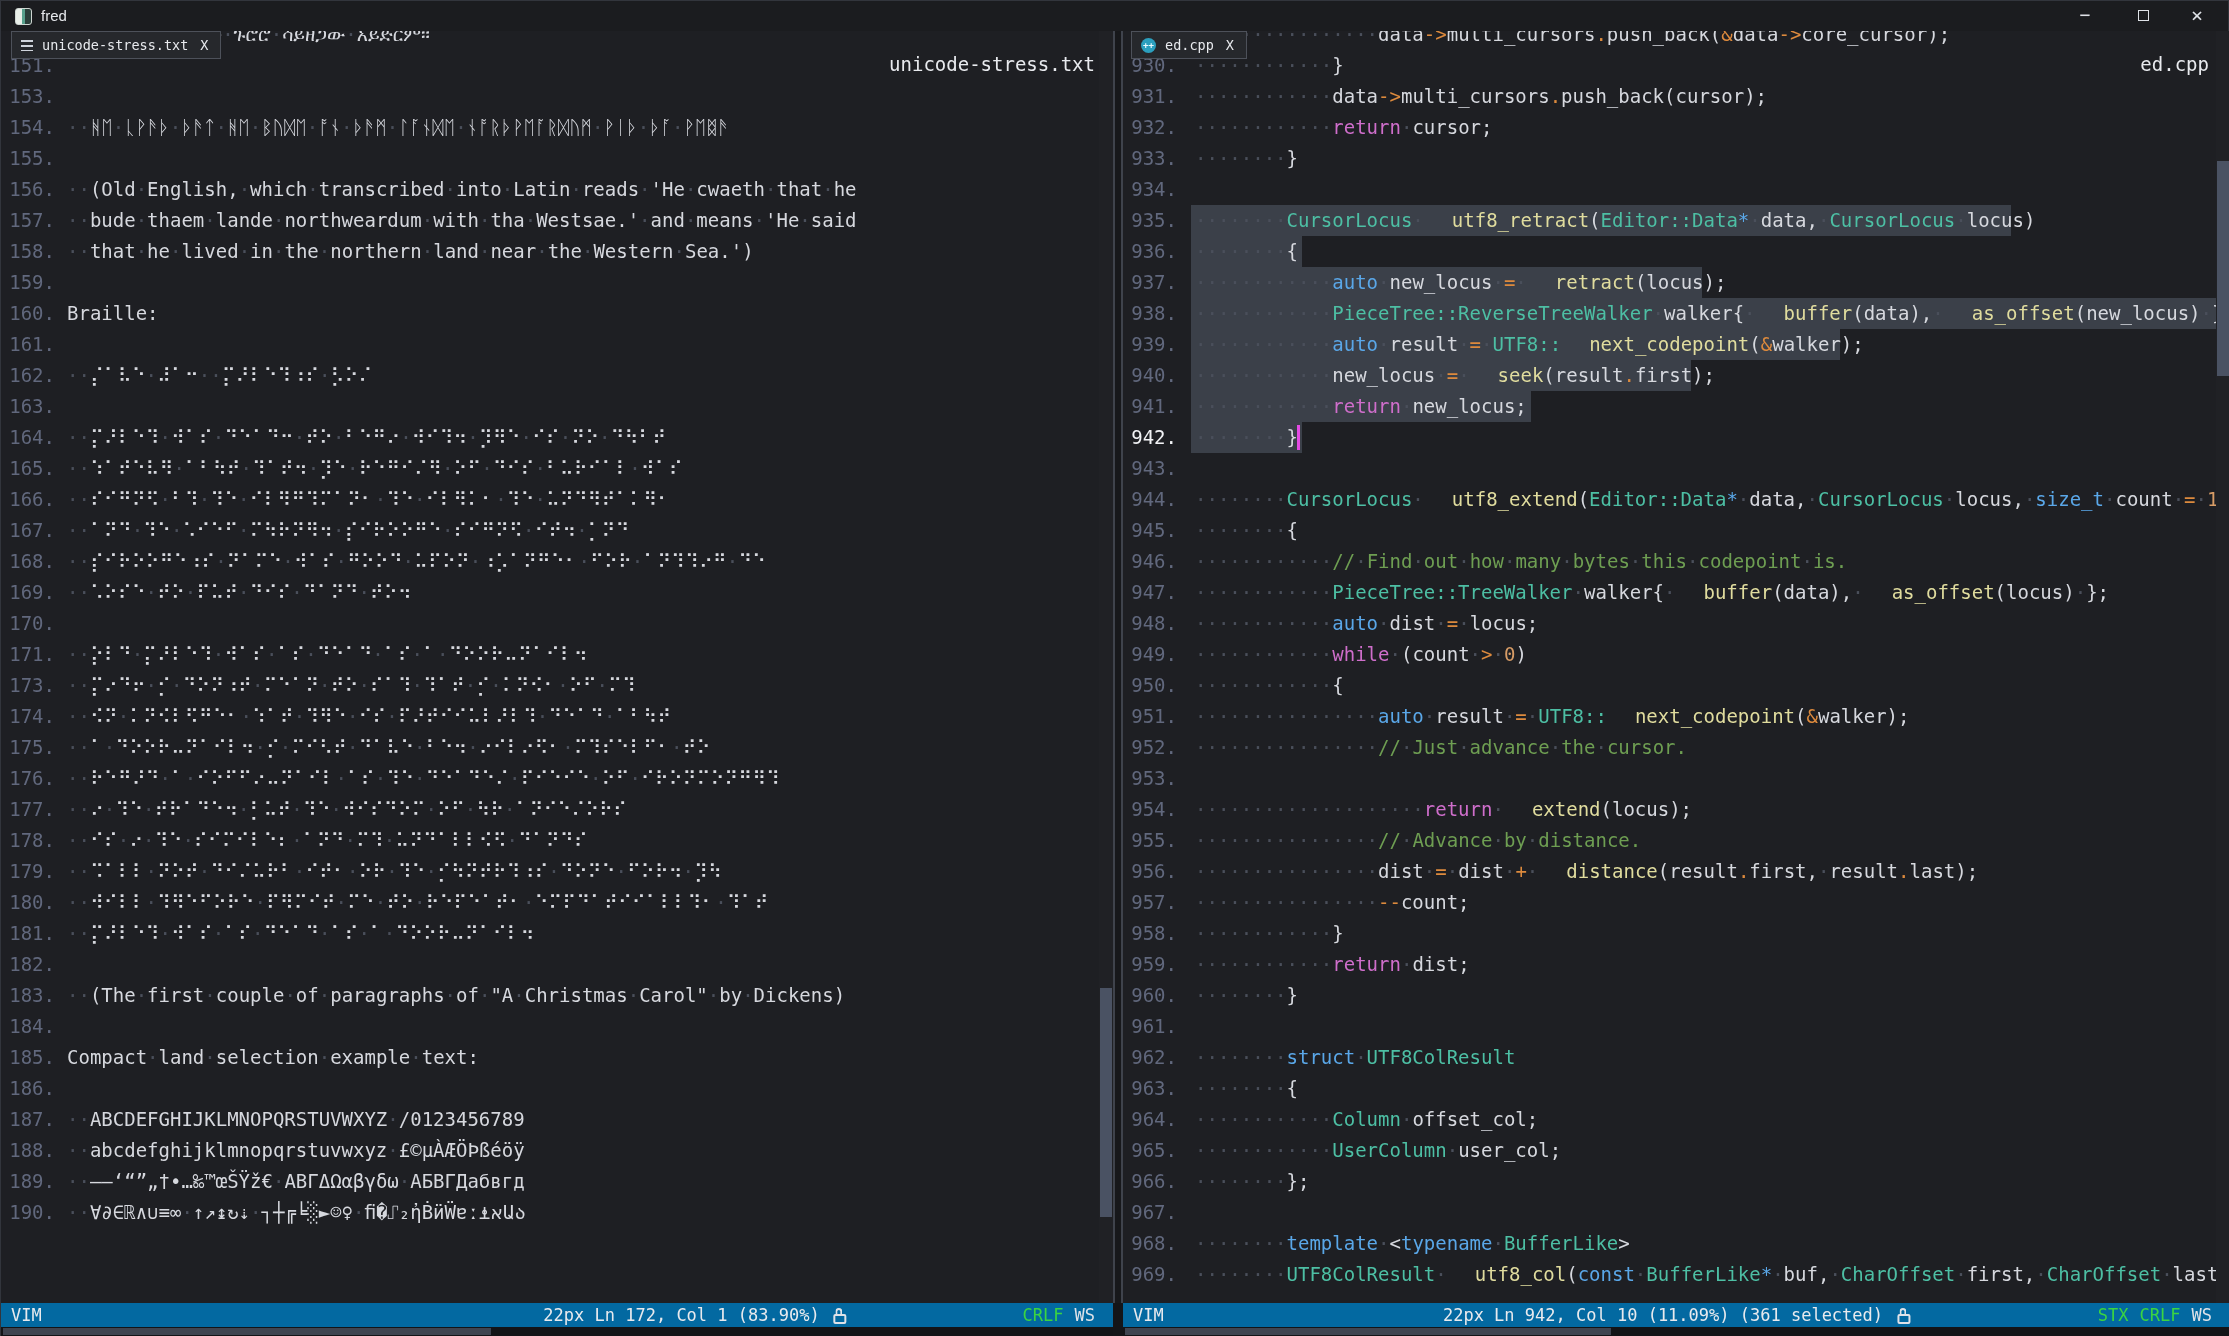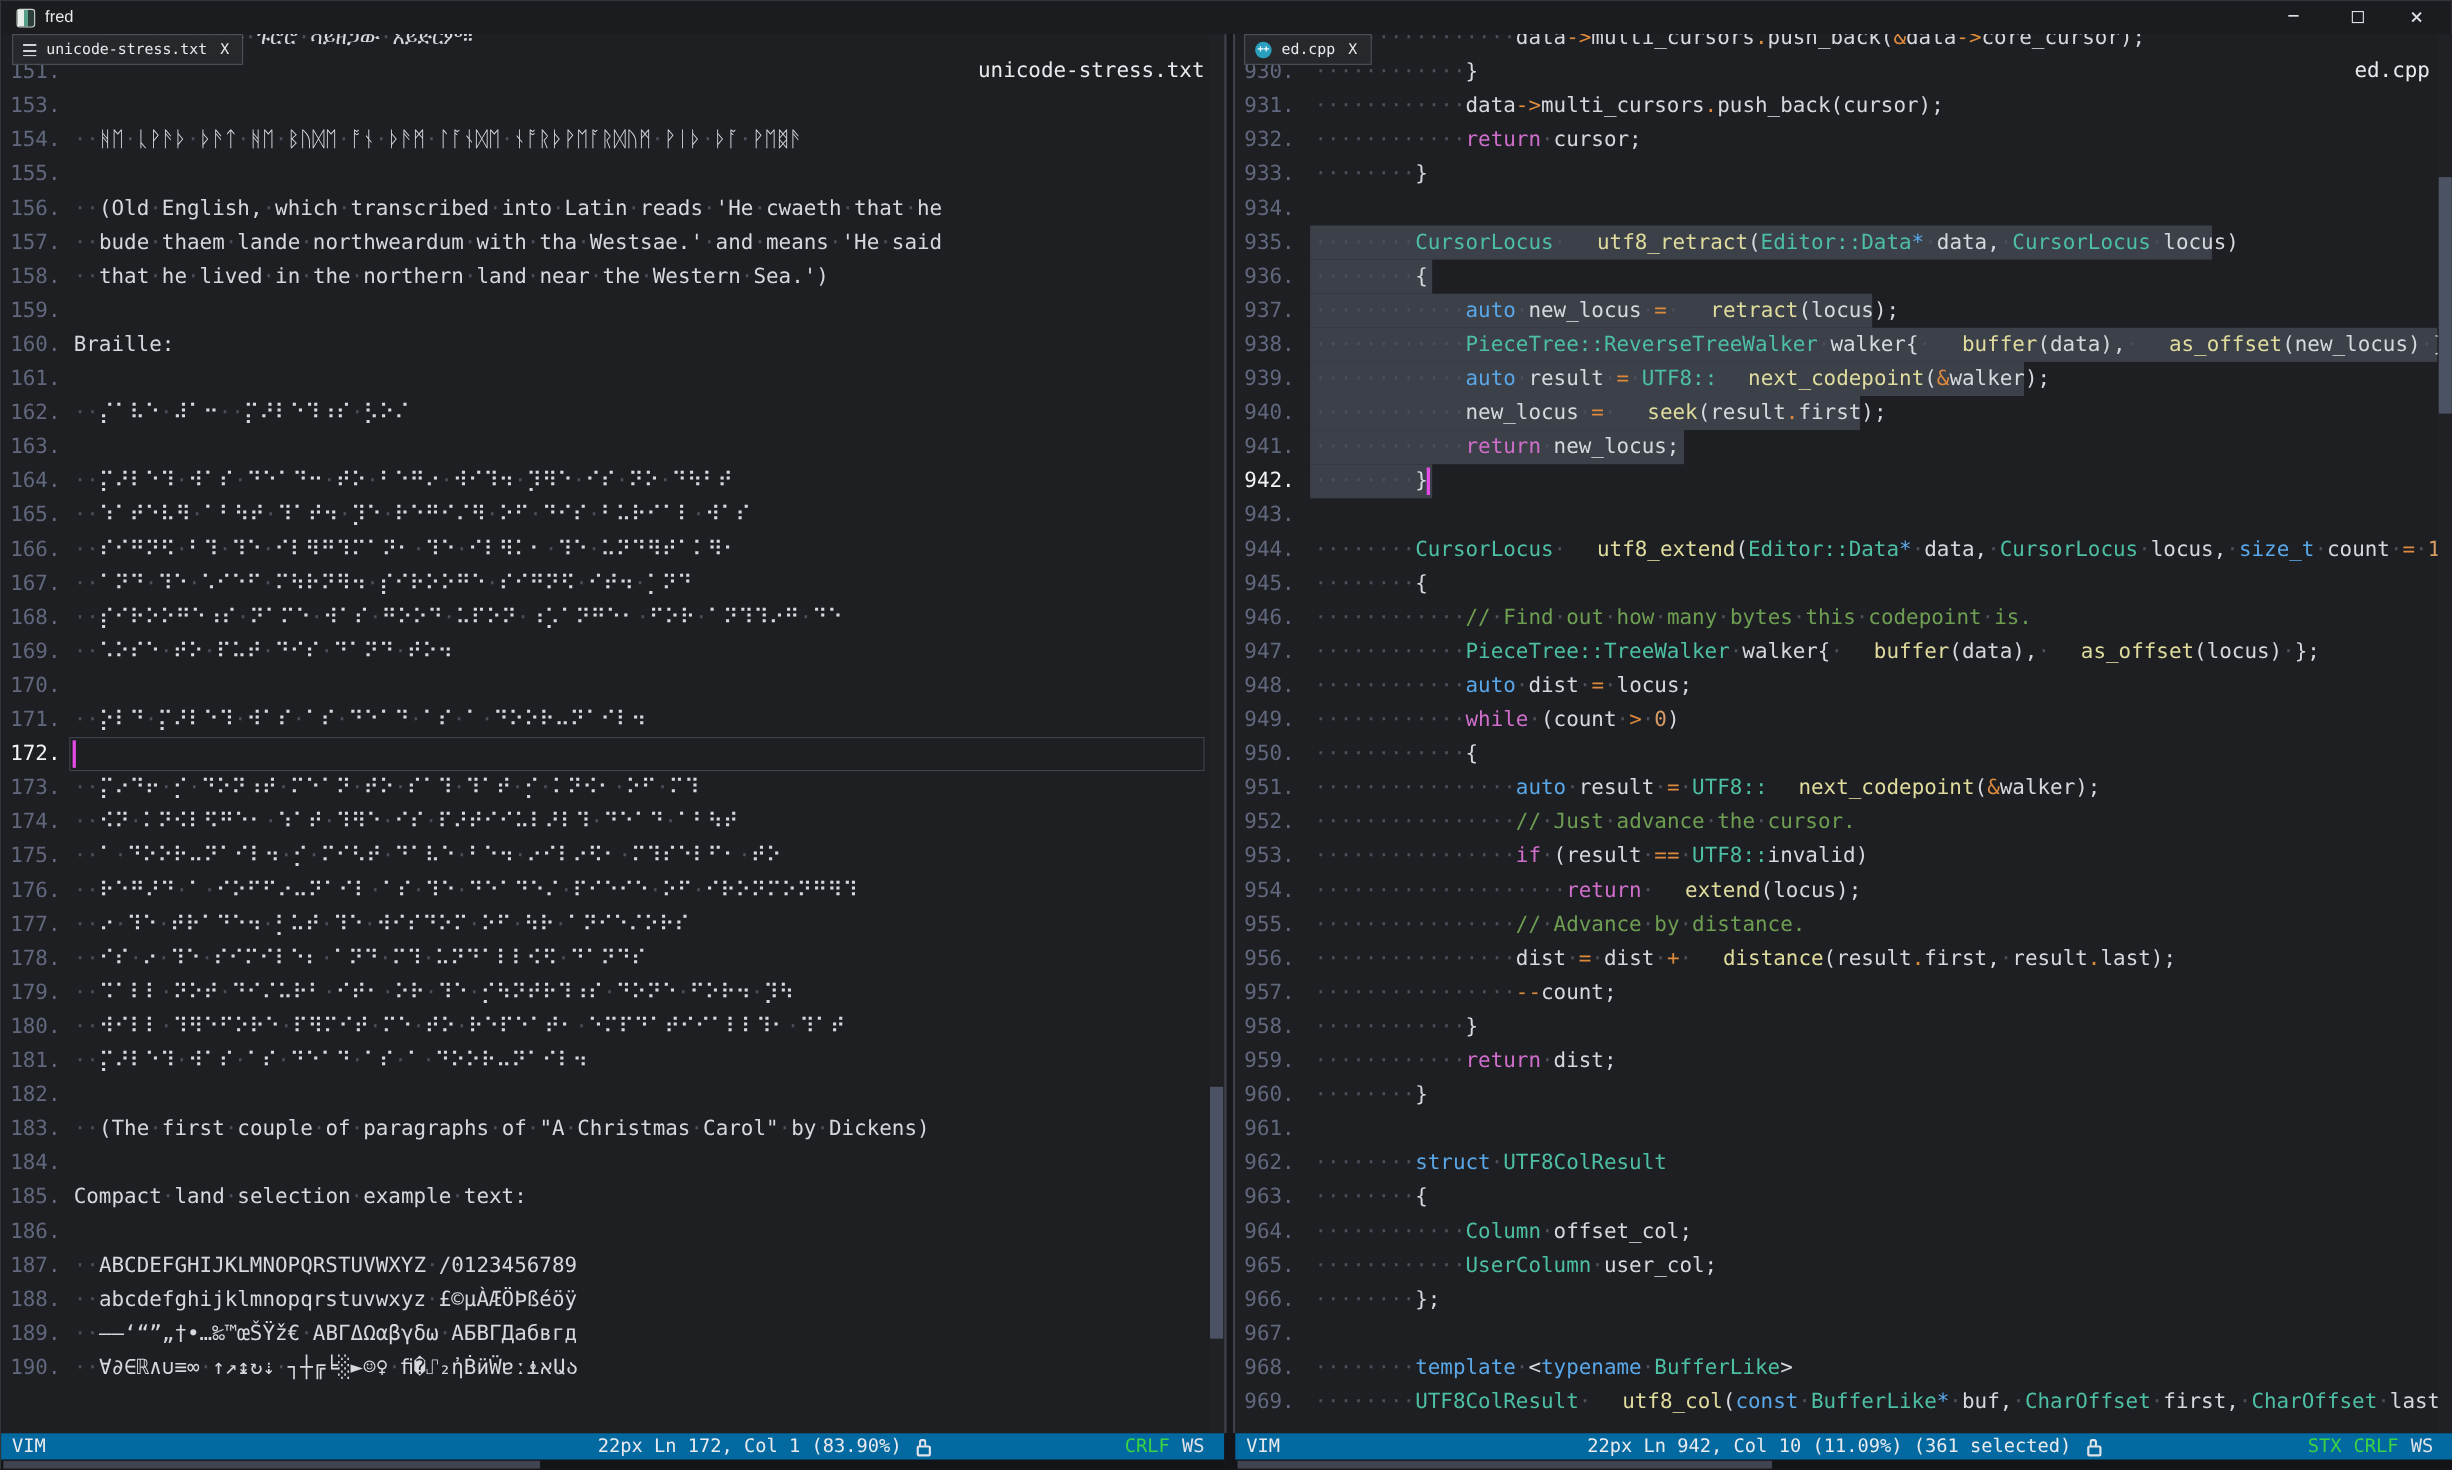--- a/index.html
+++ b/index.html
@@ -114,21 +114,20 @@
           <div class="row"><span class="gut">162.</span><span class="code"><span class="ws">··</span><span class="tk-d">⡌⠁⠧⠑</span><span class="ws">·</span><span class="tk-d">⠼⠁⠒</span><span class="ws">··</span><span class="tk-d">⡍⠜⠇⠑⠹⠰⠎</span><span class="ws">·</span><span class="tk-d">⡣⠕⠌</span></span></div>
           <div class="row"><span class="gut">163.</span><span class="code"></span></div>
           <div class="row"><span class="gut">164.</span><span class="code"><span class="ws">··</span><span class="tk-d">⡍⠜⠇⠑⠹</span><span class="ws">·</span><span class="tk-d">⠺⠁⠎</span><span class="ws">·</span><span class="tk-d">⠙⠑⠁⠙⠒</span><span class="ws">·</span><span class="tk-d">⠞⠕</span><span class="ws">·</span><span class="tk-d">⠃⠑⠛⠔</span><span class="ws">·</span><span class="tk-d">⠺⠊⠹⠲</span><span class="ws">·</span><span class="tk-d">⡹⠻⠑</span><span class="ws">·</span><span class="tk-d">⠊⠎</span><span class="ws">·</span><span class="tk-d">⠝⠕</span><span class="ws">·</span><span class="tk-d">⠙⠳⠃⠞</span></span></div>
           <div class="row"><span class="gut">165.</span><span class="code"><span class="ws">··</span><span class="tk-d">⠱⠁⠞⠑⠧⠻</span><span class="ws">·</span><span class="tk-d">⠁⠃⠳⠞</span><span class="ws">·</span><span class="tk-d">⠹⠁⠞⠲</span><span class="ws">·</span><span class="tk-d">⡹⠑</span><span class="ws">·</span><span class="tk-d">⠗⠑⠛⠊⠌⠻</span><span class="ws">·</span><span class="tk-d">⠕⠋</span><span class="ws">·</span><span class="tk-d">⠙⠊⠎</span><span class="ws">·</span><span class="tk-d">⠃⠥⠗⠊⠁⠇</span><span class="ws">·</span><span class="tk-d">⠺⠁⠎</span></span></div>
           <div class="row"><span class="gut">166.</span><span class="code"><span class="ws">··</span><span class="tk-d">⠎⠊⠛⠝⠫</span><span class="ws">·</span><span class="tk-d">⠃⠹</span><span class="ws">·</span><span class="tk-d">⠹⠑</span><span class="ws">·</span><span class="tk-d">⠊⠇⠻⠛⠹⠍⠁⠝⠂</span><span class="ws">·</span><span class="tk-d">⠹⠑</span><span class="ws">·</span><span class="tk-d">⠊⠇⠻⠅⠂</span><span class="ws">·</span><span class="tk-d">⠹⠑</span><span class="ws">·</span><span class="tk-d">⠥⠝⠙⠻⠞⠁⠅⠻⠂</span></span></div>
           <div class="row"><span class="gut">167.</span><span class="code"><span class="ws">··</span><span class="tk-d">⠁⠝⠙</span><span class="ws">·</span><span class="tk-d">⠹⠑</span><span class="ws">·</span><span class="tk-d">⠡⠊⠑⠋</span><span class="ws">·</span><span class="tk-d">⠍⠳⠗⠝⠻⠲</span><span class="ws">·</span><span class="tk-d">⡎⠊⠗⠕⠕⠛⠑</span><span class="ws">·</span><span class="tk-d">⠎⠊⠛⠝⠫</span><span class="ws">·</span><span class="tk-d">⠊⠞⠲</span><span class="ws">·</span><span class="tk-d">⡁⠝⠙</span></span></div>
           <div class="row"><span class="gut">168.</span><span class="code"><span class="ws">··</span><span class="tk-d">⡎⠊⠗⠕⠕⠛⠑⠰⠎</span><span class="ws">·</span><span class="tk-d">⠝⠁⠍⠑</span><span class="ws">·</span><span class="tk-d">⠺⠁⠎</span><span class="ws">·</span><span class="tk-d">⠛⠕⠕⠙</span><span class="ws">·</span><span class="tk-d">⠥⠏⠕⠝</span><span class="ws">·</span><span class="tk-d">⠰⡡⠁⠝⠛⠑⠂</span><span class="ws">·</span><span class="tk-d">⠋⠕⠗</span><span class="ws">·</span><span class="tk-d">⠁⠝⠹⠹⠔⠛</span><span class="ws">·</span><span class="tk-d">⠙⠑</span></span></div>
           <div class="row"><span class="gut">169.</span><span class="code"><span class="ws">··</span><span class="tk-d">⠡⠕⠎⠑</span><span class="ws">·</span><span class="tk-d">⠞⠕</span><span class="ws">·</span><span class="tk-d">⠏⠥⠞</span><span class="ws">·</span><span class="tk-d">⠙⠊⠎</span><span class="ws">·</span><span class="tk-d">⠙⠁⠝⠙</span><span class="ws">·</span><span class="tk-d">⠞⠕⠲</span></span></div>
           <div class="row"><span class="gut">170.</span><span class="code"></span></div>
           <div class="row"><span class="gut">171.</span><span class="code"><span class="ws">··</span><span class="tk-d">⡕⠇⠙</span><span class="ws">·</span><span class="tk-d">⡍⠜⠇⠑⠹</span><span class="ws">·</span><span class="tk-d">⠺⠁⠎</span><span class="ws">·</span><span class="tk-d">⠁⠎</span><span class="ws">·</span><span class="tk-d">⠙⠑⠁⠙</span><span class="ws">·</span><span class="tk-d">⠁⠎</span><span class="ws">·</span><span class="tk-d">⠁</span><span class="ws">·</span><span class="tk-d">⠙⠕⠕⠗⠤⠝⠁⠊⠇⠲</span></span></div>
-          <div class="row"><div class="linebox"></div><span class="gut curnum">172.</span><span class="code"></span><div class="caret" style="left: calc(var(--tx) + 0ch - 1px);"></div></div>
           <div class="row"><span class="gut">173.</span><span class="code"><span class="ws">··</span><span class="tk-d">⡍⠔⠙⠖</span><span class="ws">·</span><span class="tk-d">⡊</span><span class="ws">·</span><span class="tk-d">⠙⠕⠝⠰⠞</span><span class="ws">·</span><span class="tk-d">⠍⠑⠁⠝</span><span class="ws">·</span><span class="tk-d">⠞⠕</span><span class="ws">·</span><span class="tk-d">⠎⠁⠹</span><span class="ws">·</span><span class="tk-d">⠹⠁⠞</span><span class="ws">·</span><span class="tk-d">⡊</span><span class="ws">·</span><span class="tk-d">⠅⠝⠪⠂</span><span class="ws">·</span><span class="tk-d">⠕⠋</span><span class="ws">·</span><span class="tk-d">⠍⠹</span></span></div>
           <div class="row"><span class="gut">174.</span><span class="code"><span class="ws">··</span><span class="tk-d">⠪⠝</span><span class="ws">·</span><span class="tk-d">⠅⠝⠪⠇⠫⠛⠑⠂</span><span class="ws">·</span><span class="tk-d">⠱⠁⠞</span><span class="ws">·</span><span class="tk-d">⠹⠻⠑</span><span class="ws">·</span><span class="tk-d">⠊⠎</span><span class="ws">·</span><span class="tk-d">⠏⠜⠞⠊⠊⠥⠇⠜⠇⠹</span><span class="ws">·</span><span class="tk-d">⠙⠑⠁⠙</span><span class="ws">·</span><span class="tk-d">⠁⠃⠳⠞</span></span></div>
           <div class="row"><span class="gut">175.</span><span class="code"><span class="ws">··</span><span class="tk-d">⠁</span><span class="ws">·</span><span class="tk-d">⠙⠕⠕⠗⠤⠝⠁⠊⠇⠲</span><span class="ws">·</span><span class="tk-d">⡊</span><span class="ws">·</span><span class="tk-d">⠍⠊⠣⠞</span><span class="ws">·</span><span class="tk-d">⠙⠁⠧⠑</span><span class="ws">·</span><span class="tk-d">⠃⠑⠲</span><span class="ws">·</span><span class="tk-d">⠔⠊⠇⠔⠫⠂</span><span class="ws">·</span><span class="tk-d">⠍⠹⠎⠑⠇⠋⠂</span><span class="ws">·</span><span class="tk-d">⠞⠕</span></span></div>
           <div class="row"><span class="gut">176.</span><span class="code"><span class="ws">··</span><span class="tk-d">⠗⠑⠛⠜⠙</span><span class="ws">·</span><span class="tk-d">⠁</span><span class="ws">·</span><span class="tk-d">⠊⠕⠋⠋⠔⠤⠝⠁⠊⠇</span><span class="ws">·</span><span class="tk-d">⠁⠎</span><span class="ws">·</span><span class="tk-d">⠹⠑</span><span class="ws">·</span><span class="tk-d">⠙⠑⠁⠙⠑⠌</span><span class="ws">·</span><span class="tk-d">⠏⠊⠑⠊⠑</span><span class="ws">·</span><span class="tk-d">⠕⠋</span><span class="ws">·</span><span class="tk-d">⠊⠗⠕⠝⠍⠕⠝⠛⠻⠹</span></span></div>
           <div class="row"><span class="gut">177.</span><span class="code"><span class="ws">··</span><span class="tk-d">⠔</span><span class="ws">·</span><span class="tk-d">⠹⠑</span><span class="ws">·</span><span class="tk-d">⠞⠗⠁⠙⠑⠲</span><span class="ws">·</span><span class="tk-d">⡃⠥⠞</span><span class="ws">·</span><span class="tk-d">⠹⠑</span><span class="ws">·</span><span class="tk-d">⠺⠊⠎⠙⠕⠍</span><span class="ws">·</span><span class="tk-d">⠕⠋</span><span class="ws">·</span><span class="tk-d">⠳⠗</span><span class="ws">·</span><span class="tk-d">⠁⠝⠊⠑⠌⠕⠗⠎</span></span></div>
           <div class="row"><span class="gut">178.</span><span class="code"><span class="ws">··</span><span class="tk-d">⠊⠎</span><span class="ws">·</span><span class="tk-d">⠔</span><span class="ws">·</span><span class="tk-d">⠹⠑</span><span class="ws">·</span><span class="tk-d">⠎⠊⠍⠊⠇⠑⠆</span><span class="ws">·</span><span class="tk-d">⠁⠝⠙</span><span class="ws">·</span><span class="tk-d">⠍⠹</span><span class="ws">·</span><span class="tk-d">⠥⠝⠙⠁⠇⠇⠪⠫</span><span class="ws">·</span><span class="tk-d">⠙⠁⠝⠙⠎</span></span></div>
           <div class="row"><span class="gut">179.</span><span class="code"><span class="ws">··</span><span class="tk-d">⠩⠁⠇⠇</span><span class="ws">·</span><span class="tk-d">⠝⠕⠞</span><span class="ws">·</span><span class="tk-d">⠙⠊⠌⠥⠗⠃</span><span class="ws">·</span><span class="tk-d">⠊⠞⠂</span><span class="ws">·</span><span class="tk-d">⠕⠗</span><span class="ws">·</span><span class="tk-d">⠹⠑</span><span class="ws">·</span><span class="tk-d">⡊⠳⠝⠞⠗⠹⠰⠎</span><span class="ws">·</span><span class="tk-d">⠙⠕⠝⠑</span><span class="ws">·</span><span class="tk-d">⠋⠕⠗⠲</span><span class="ws">·</span><span class="tk-d">⡹⠳</span></span></div>
           <div class="row"><span class="gut">180.</span><span class="code"><span class="ws">··</span><span class="tk-d">⠺⠊⠇⠇</span><span class="ws">·</span><span class="tk-d">⠹⠻⠑⠋⠕⠗⠑</span><span class="ws">·</span><span class="tk-d">⠏⠻⠍⠊⠞</span><span class="ws">·</span><span class="tk-d">⠍⠑</span><span class="ws">·</span><span class="tk-d">⠞⠕</span><span class="ws">·</span><span class="tk-d">⠗⠑⠏⠑⠁⠞⠂</span><span class="ws">·</span><span class="tk-d">⠑⠍⠏⠙⠁⠞⠊⠊⠁⠇⠇⠹⠂</span><span class="ws">·</span><span class="tk-d">⠹⠁⠞</span></span></div>
           <div class="row"><span class="gut">181.</span><span class="code"><span class="ws">··</span><span class="tk-d">⡍⠜⠇⠑⠹</span><span class="ws">·</span><span class="tk-d">⠺⠁⠎</span><span class="ws">·</span><span class="tk-d">⠁⠎</span><span class="ws">·</span><span class="tk-d">⠙⠑⠁⠙</span><span class="ws">·</span><span class="tk-d">⠁⠎</span><span class="ws">·</span><span class="tk-d">⠁</span><span class="ws">·</span><span class="tk-d">⠙⠕⠕⠗⠤⠝⠁⠊⠇⠲</span></span></div>
           <div class="row"><span class="gut">182.</span><span class="code"></span></div>
@@ -173,21 +172,21 @@
           <div class="row"><span class="gut">943.</span><span class="code"></span></div>
           <div class="row"><span class="gut">944.</span><span class="code"><span class="ws">········</span><span class="tk-t">CursorLocus</span><span class="ws">·</span><span class="tk-f">utf8_extend</span><span class="tk-d">(</span><span class="tk-t">Editor::Data</span><span class="tk-k">*</span><span class="ws">·</span><span class="tk-d">data,</span><span class="ws">·</span><span class="tk-t">CursorLocus</span><span class="ws">·</span><span class="tk-d">locus,</span><span class="ws">·</span><span class="tk-k">size_t</span><span class="ws">·</span><span class="tk-d">count</span><span class="ws">·</span><span class="tk-o">=</span><span class="ws">·</span><span class="tk-n">1</span><span class="tk-d">)</span></span></div>
           <div class="row"><span class="gut">945.</span><span class="code"><span class="ws">········</span><span class="tk-d">{</span></span></div>
           <div class="row"><span class="gut">946.</span><span class="code"><span class="ws">············</span><span class="tk-c">//</span><span class="ws">·</span><span class="tk-c">Find</span><span class="ws">·</span><span class="tk-c">out</span><span class="ws">·</span><span class="tk-c">how</span><span class="ws">·</span><span class="tk-c">many</span><span class="ws">·</span><span class="tk-c">bytes</span><span class="ws">·</span><span class="tk-c">this</span><span class="ws">·</span><span class="tk-c">codepoint</span><span class="ws">·</span><span class="tk-c">is.</span></span></div>
           <div class="row"><span class="gut">947.</span><span class="code"><span class="ws">············</span><span class="tk-t">PieceTree::TreeWalker</span><span class="ws">·</span><span class="tk-d">walker{</span><span class="ws">·</span><span class="tk-f">buffer</span><span class="tk-d">(data),</span><span class="ws">·</span><span class="tk-f">as_offset</span><span class="tk-d">(locus)</span><span class="ws">·</span><span class="tk-d">};</span></span></div>
           <div class="row"><span class="gut">948.</span><span class="code"><span class="ws">············</span><span class="tk-k">auto</span><span class="ws">·</span><span class="tk-d">dist</span><span class="ws">·</span><span class="tk-o">=</span><span class="ws">·</span><span class="tk-d">locus;</span></span></div>
           <div class="row"><span class="gut">949.</span><span class="code"><span class="ws">············</span><span class="tk-p">while</span><span class="ws">·</span><span class="tk-d">(count</span><span class="ws">·</span><span class="tk-o">&gt;</span><span class="ws">·</span><span class="tk-n">0</span><span class="tk-d">)</span></span></div>
           <div class="row"><span class="gut">950.</span><span class="code"><span class="ws">············</span><span class="tk-d">{</span></span></div>
           <div class="row"><span class="gut">951.</span><span class="code"><span class="ws">················</span><span class="tk-k">auto</span><span class="ws">·</span><span class="tk-d">result</span><span class="ws">·</span><span class="tk-o">=</span><span class="ws">·</span><span class="tk-t">UTF8::</span><span class="tk-f">next_codepoint</span><span class="tk-d">(</span><span class="tk-o">&amp;</span><span class="tk-d">walker);</span></span></div>
           <div class="row"><span class="gut">952.</span><span class="code"><span class="ws">················</span><span class="tk-c">//</span><span class="ws">·</span><span class="tk-c">Just</span><span class="ws">·</span><span class="tk-c">advance</span><span class="ws">·</span><span class="tk-c">the</span><span class="ws">·</span><span class="tk-c">cursor.</span></span></div>
-          <div class="row"><span class="gut">953.</span><span class="code"><span class="ws">················</span><span class="tk-p">if</span><span class="ws">·</span><span class="tk-d">(result</span><span class="ws">·</span><span class="tk-o">==</span><span class="ws">·</span><span class="tk-t">UTF8::</span><span class="tk-d">invalid)</span></span></div>
+          <div class="row"><span class="gut">953.</span></div>
           <div class="row"><span class="gut">954.</span><span class="code"><span class="ws">····················</span><span class="tk-p">return</span><span class="ws">·</span><span class="tk-f">extend</span><span class="tk-d">(locus);</span></span></div>
           <div class="row"><span class="gut">955.</span><span class="code"><span class="ws">················</span><span class="tk-c">//</span><span class="ws">·</span><span class="tk-c">Advance</span><span class="ws">·</span><span class="tk-c">by</span><span class="ws">·</span><span class="tk-c">distance.</span></span></div>
           <div class="row"><span class="gut">956.</span><span class="code"><span class="ws">················</span><span class="tk-d">dist</span><span class="ws">·</span><span class="tk-o">=</span><span class="ws">·</span><span class="tk-d">dist</span><span class="ws">·</span><span class="tk-o">+</span><span class="ws">·</span><span class="tk-f">distance</span><span class="tk-d">(result</span><span class="tk-o">.</span><span class="tk-d">first,</span><span class="ws">·</span><span class="tk-d">result</span><span class="tk-o">.</span><span class="tk-d">last);</span></span></div>
           <div class="row"><span class="gut">957.</span><span class="code"><span class="ws">················</span><span class="tk-o">--</span><span class="tk-d">count;</span></span></div>
           <div class="row"><span class="gut">958.</span><span class="code"><span class="ws">············</span><span class="tk-d">}</span></span></div>
           <div class="row"><span class="gut">959.</span><span class="code"><span class="ws">············</span><span class="tk-p">return</span><span class="ws">·</span><span class="tk-d">dist;</span></span></div>
           <div class="row"><span class="gut">960.</span><span class="code"><span class="ws">········</span><span class="tk-d">}</span></span></div>
           <div class="row"><span class="gut">961.</span><span class="code"></span></div>
           <div class="row"><span class="gut">962.</span><span class="code"><span class="ws">········</span><span class="tk-k">struct</span><span class="ws">·</span><span class="tk-t">UTF8ColResult</span></span></div>
           <div class="row"><span class="gut">963.</span><span class="code"><span class="ws">········</span><span class="tk-d">{</span></span></div>

